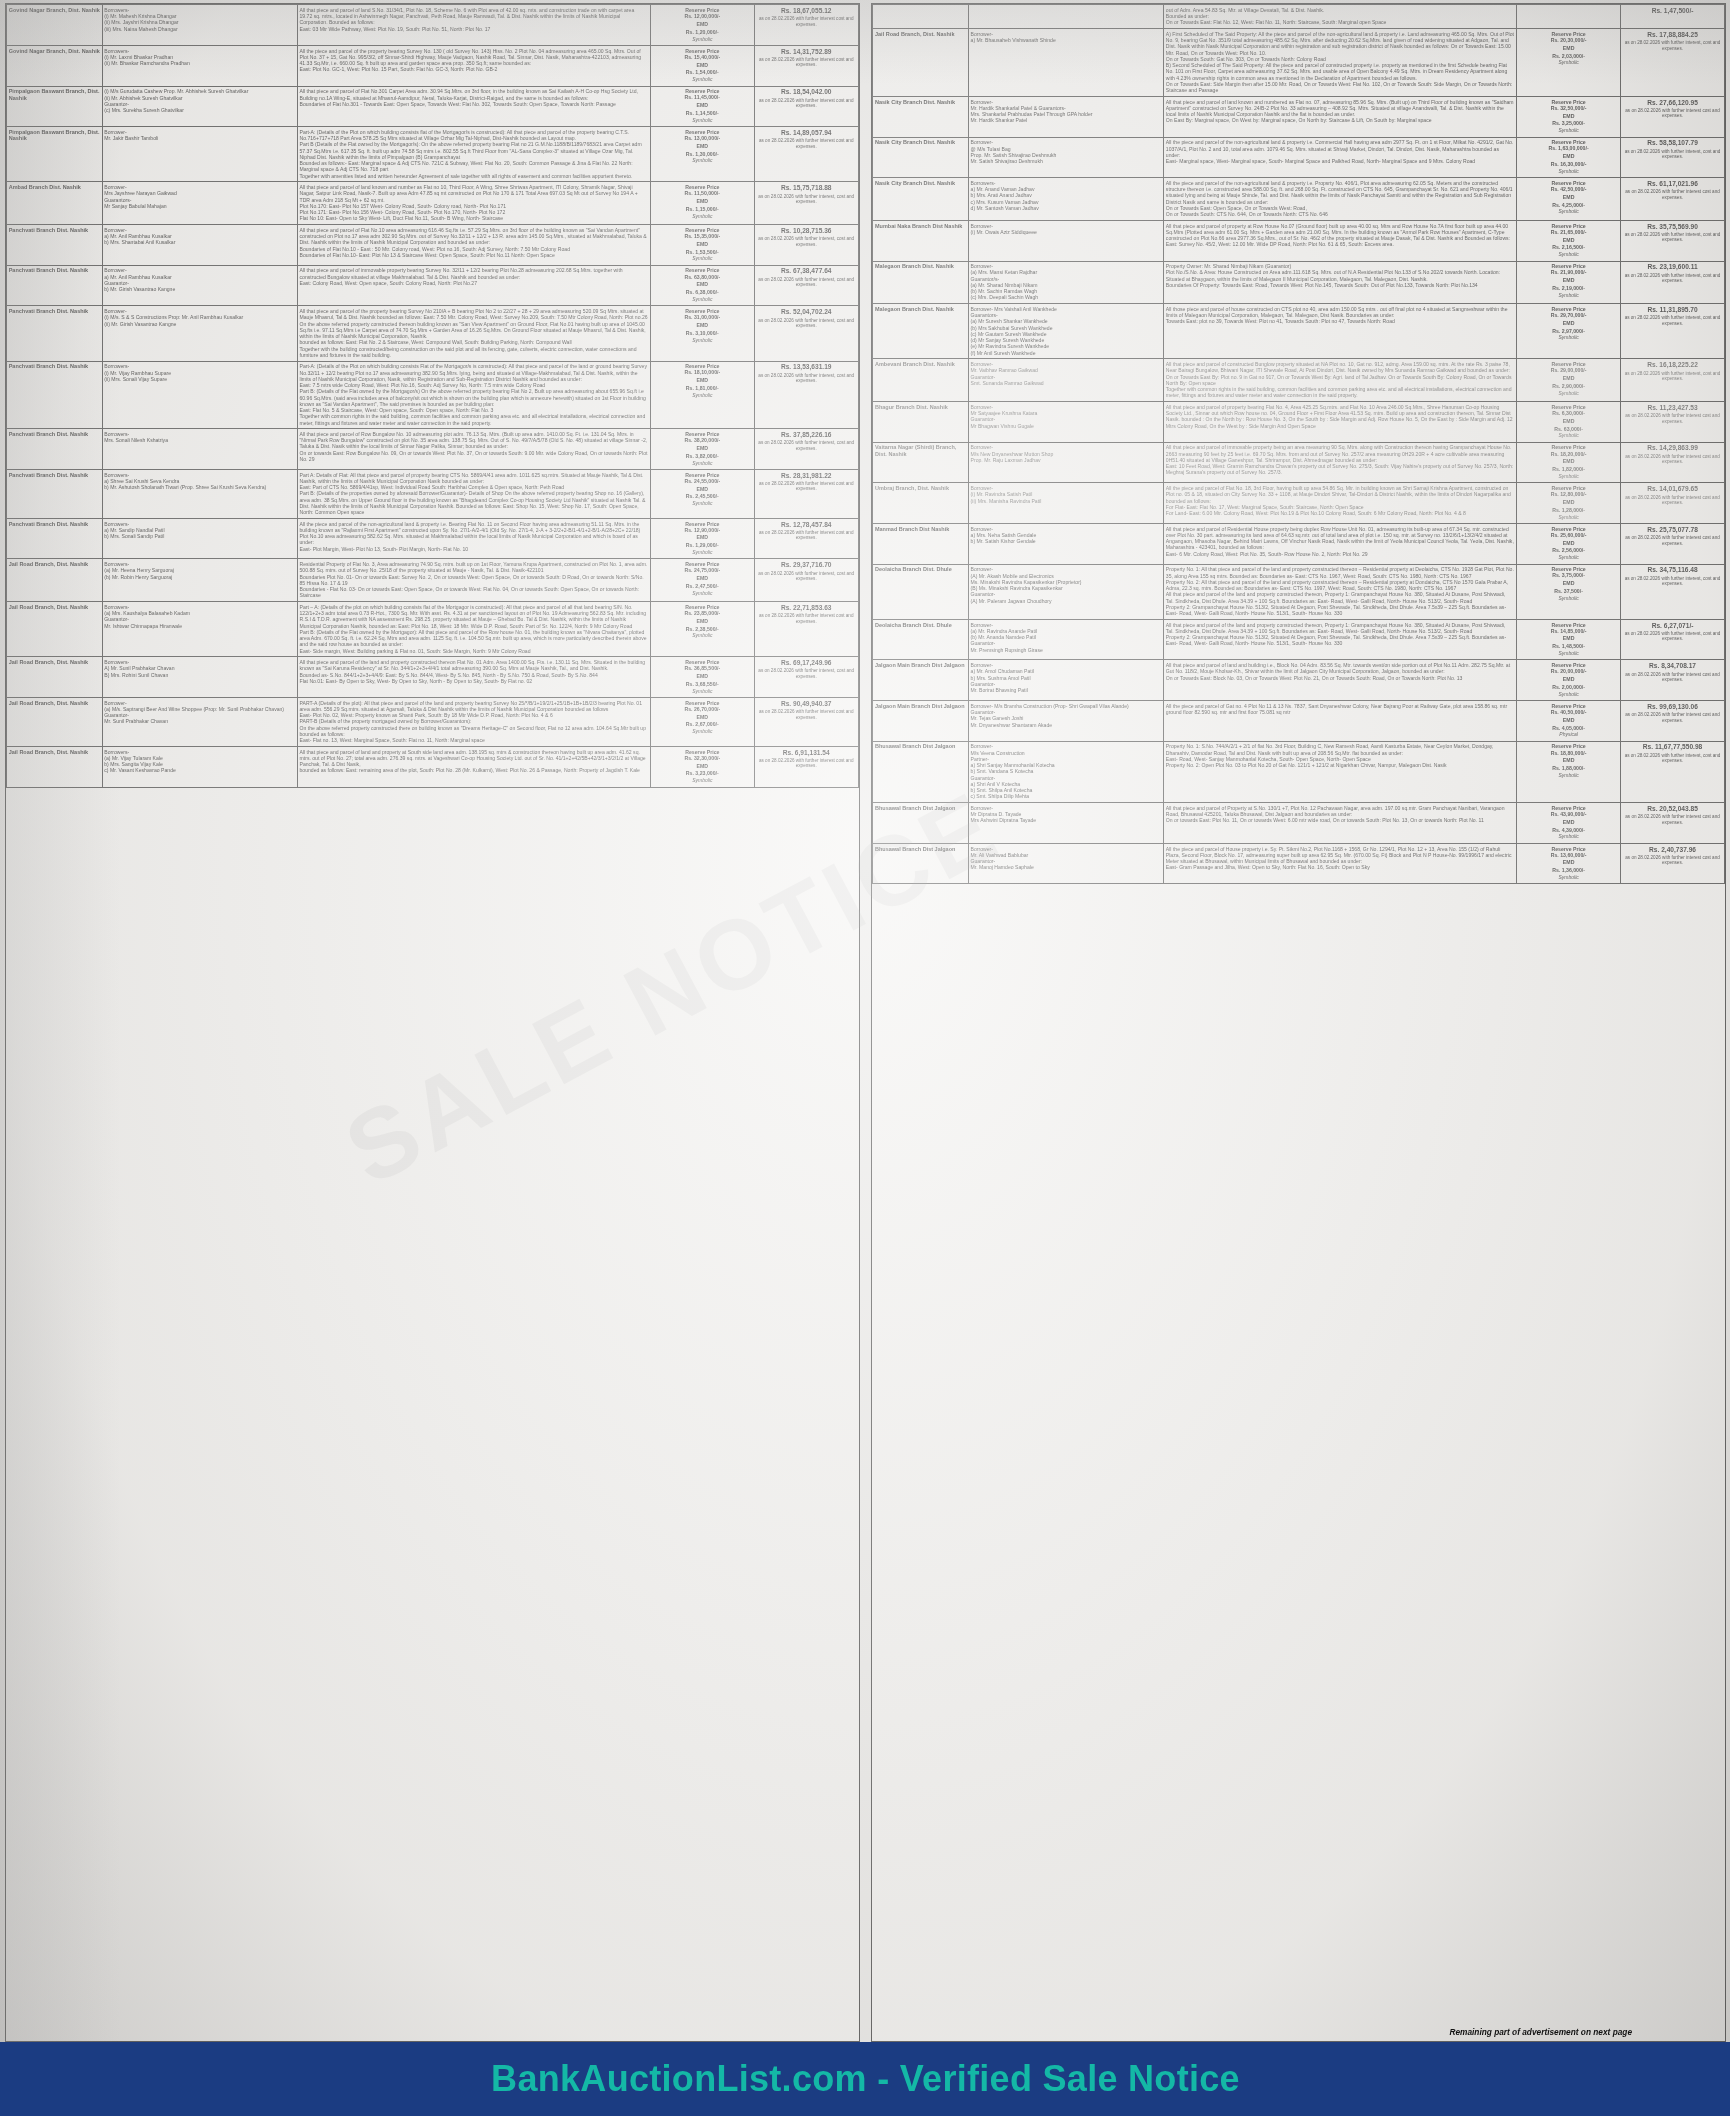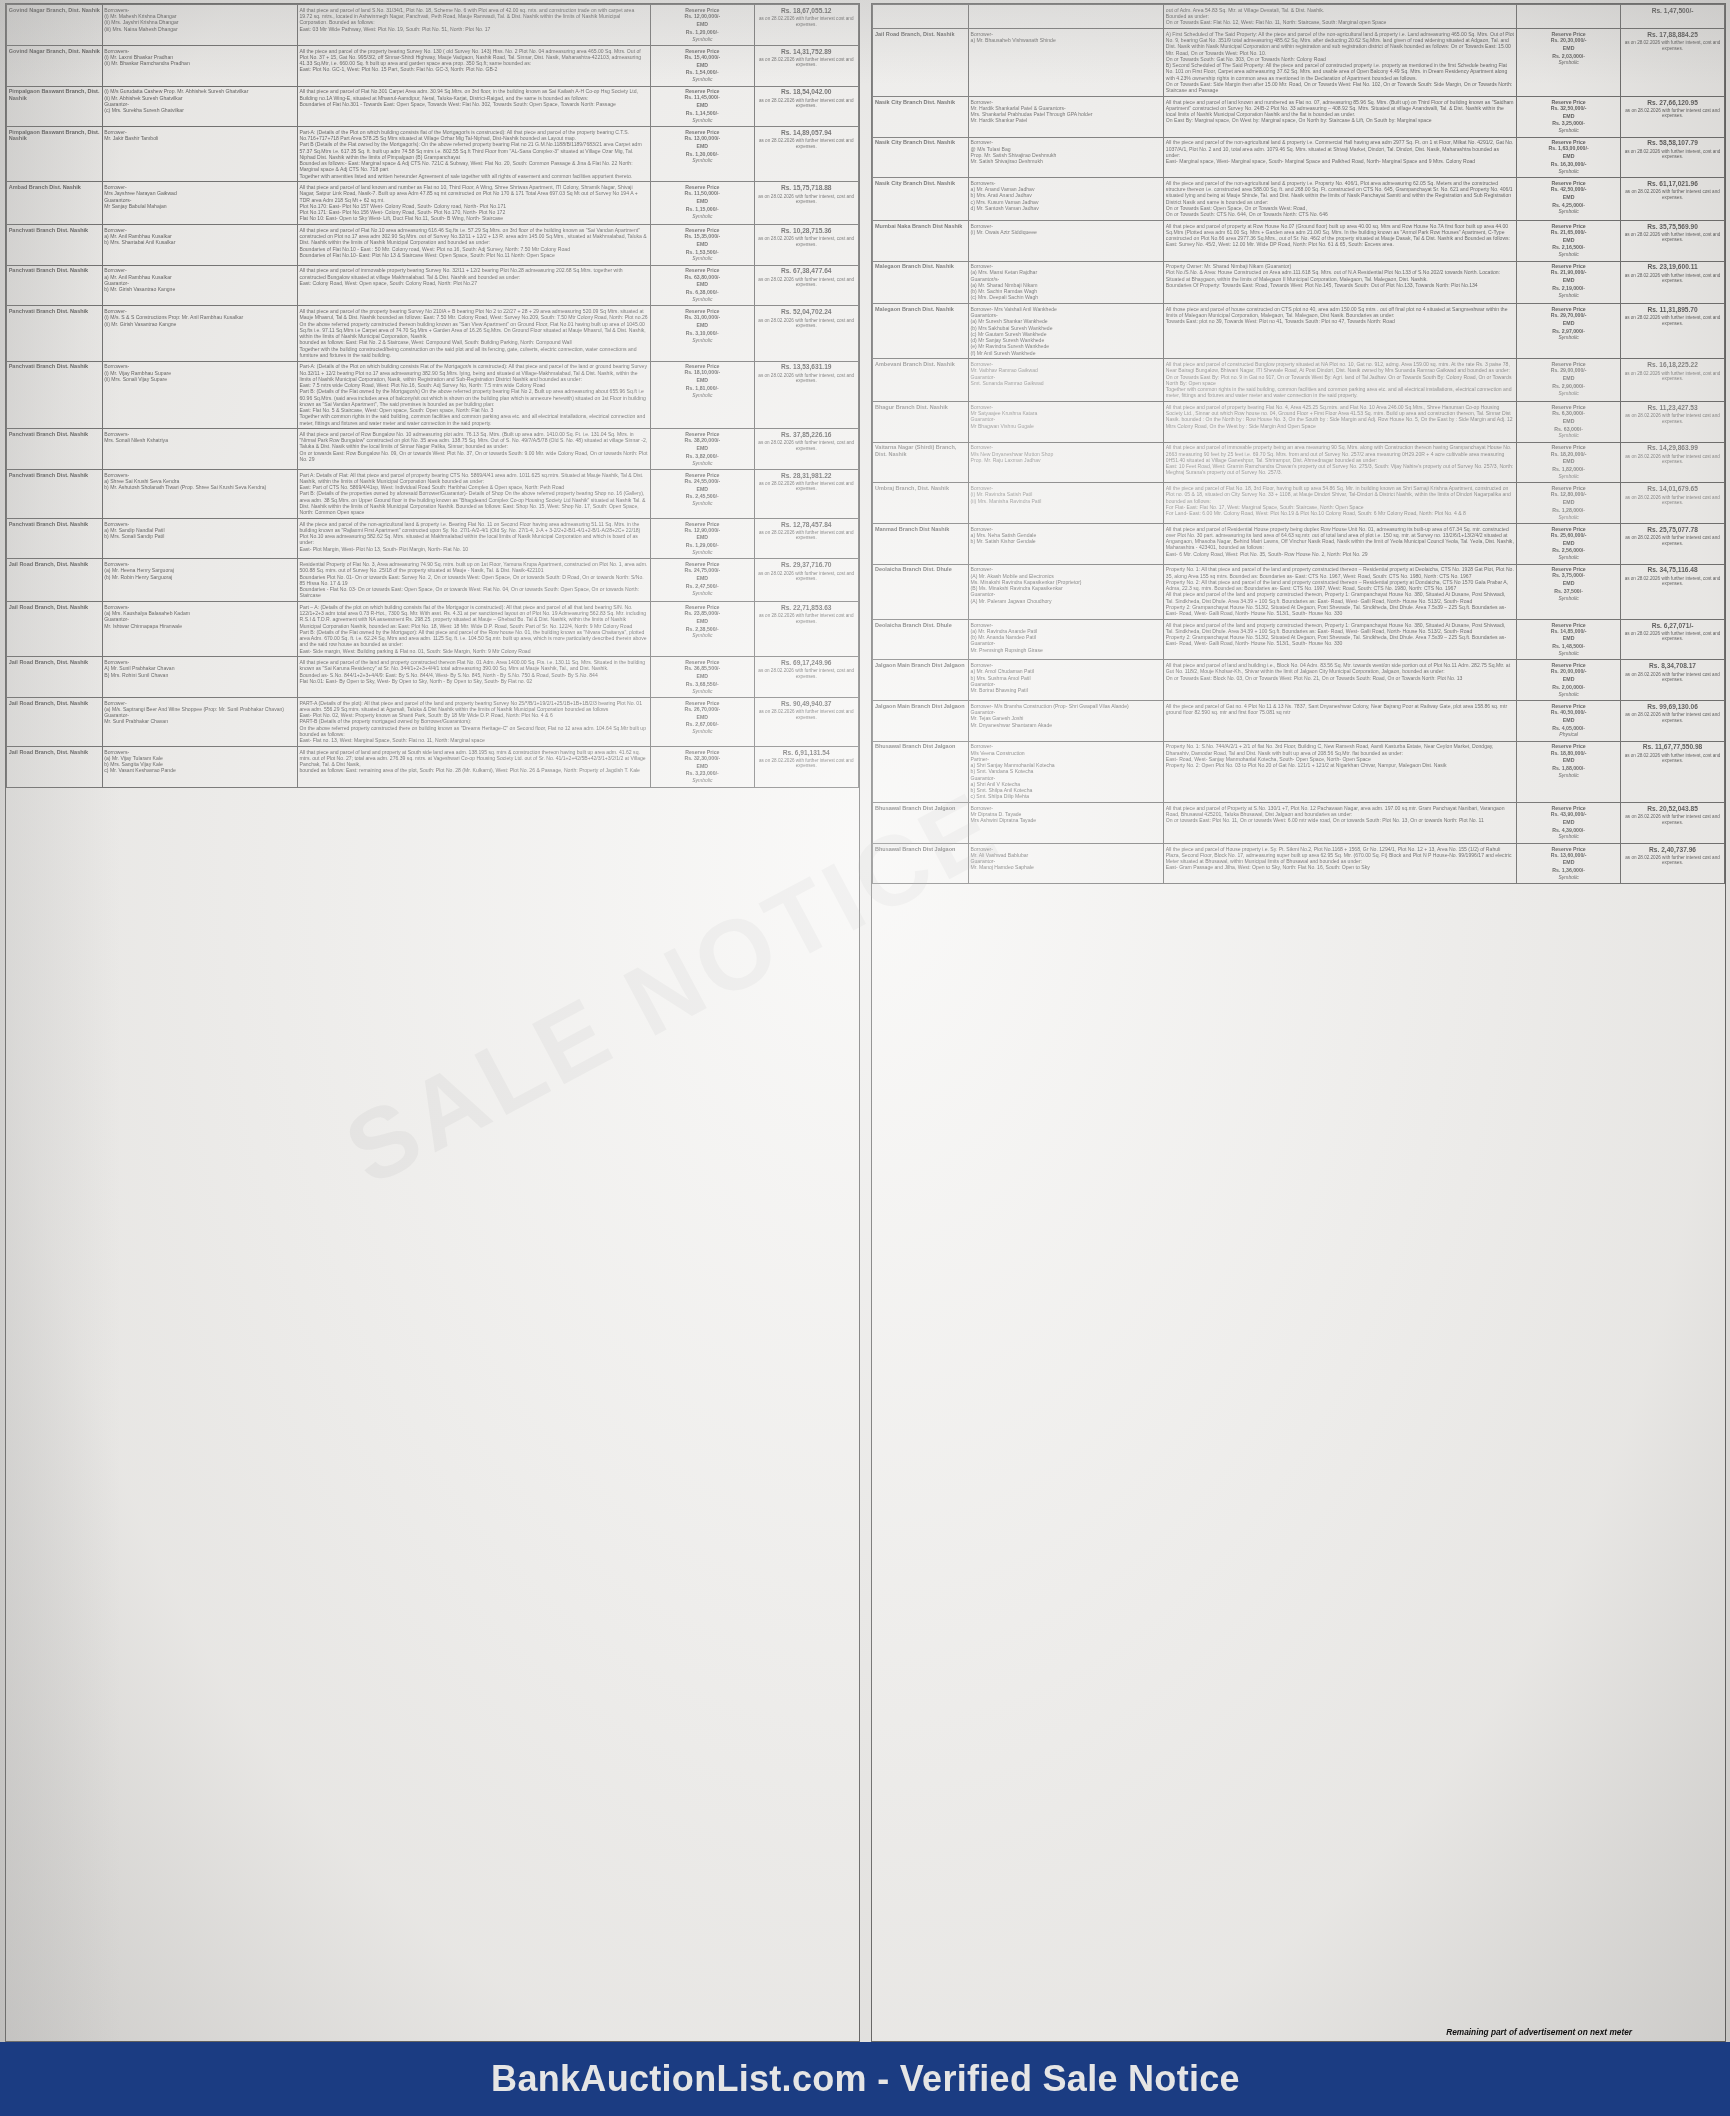--- a/index.html
+++ b/index.html
@@ -65,21 +65,21 @@
   .amt{font-weight:bold;font-size:6.6px;}
   .dt{font-size:4.6px;margin-top:1.7px;}
   .ptext{font-size:5.1px;}
   
   .blurry{filter:blur(0.5px);opacity:.72;}
   .footer{
     position:absolute;
     left:0;right:0;bottom:0;
     height:74px;
     background:#1b3c82;
-    color:#e5e5e5;
+    color:#14b8a6;
     display:flex;
     align-items:center;
     justify-content:center;
     font-size:36px;
     font-weight:bold;
     letter-spacing:0.3px;
     z-index:60;
   }
   .lastline{
     position:absolute;
@@ -705,17 +705,17 @@
               <td class="c-bid">
                 <div class="amt">Rs. 2,40,737.96</div>
                 <div class="dt">as on 28.02.2026 with further interest cost and expenses.</div>
               </td>
             </tr>
           </tbody>
       </table>
     </div>
   </div>
 
-  <div class="lastline">Remaining part of advertisement on next meter</div>
+  <div class="lastline">Remaining part of advertisement on next page</div>
 
   <div class="footer">BankAuctionList.com - Verified Sale Notice</div>
 </div>
 
 
 </body></html>

